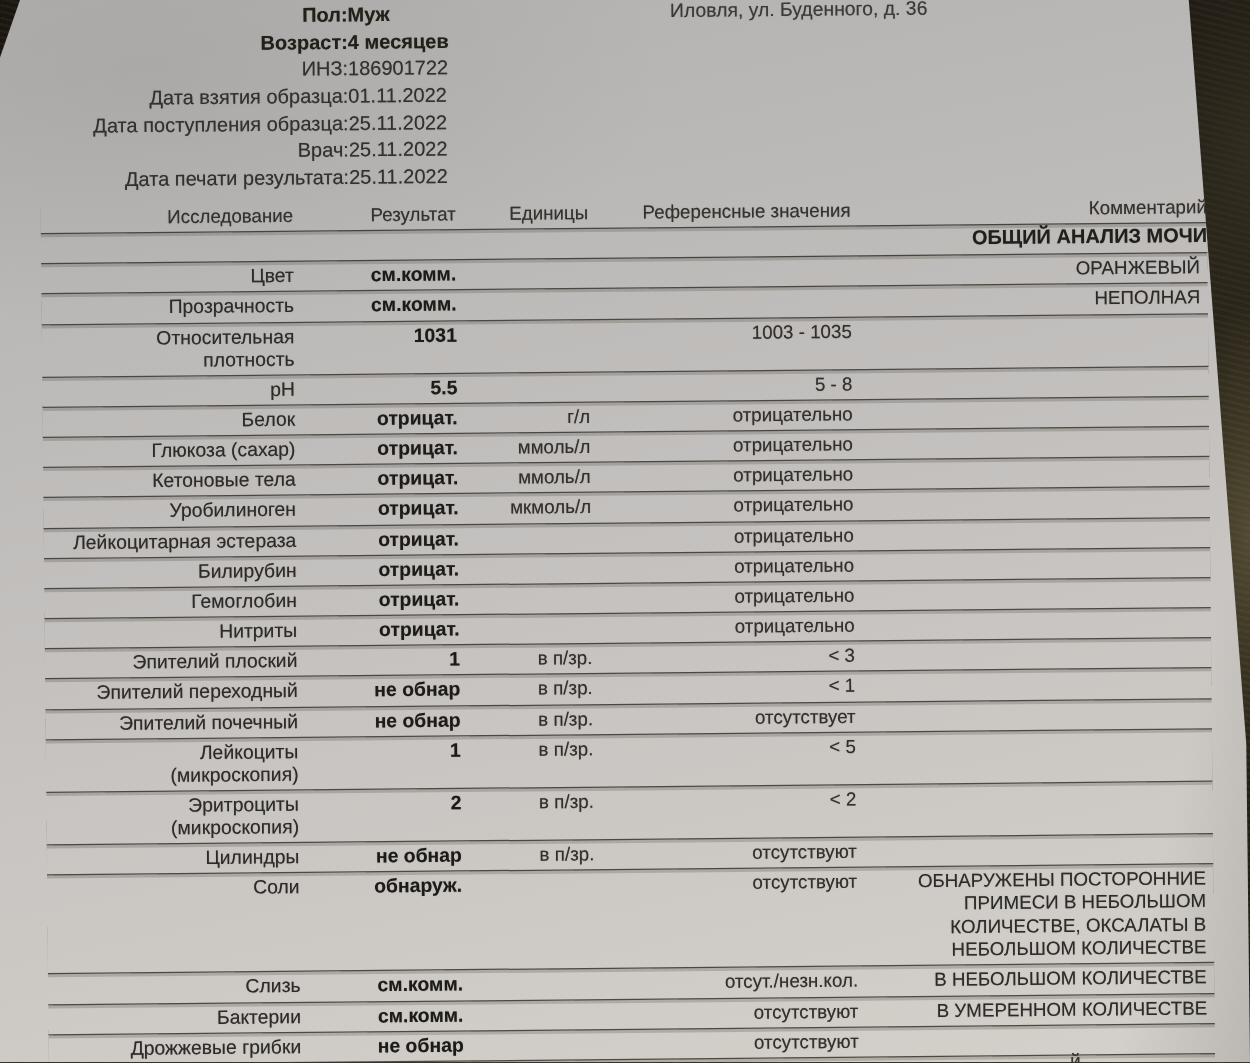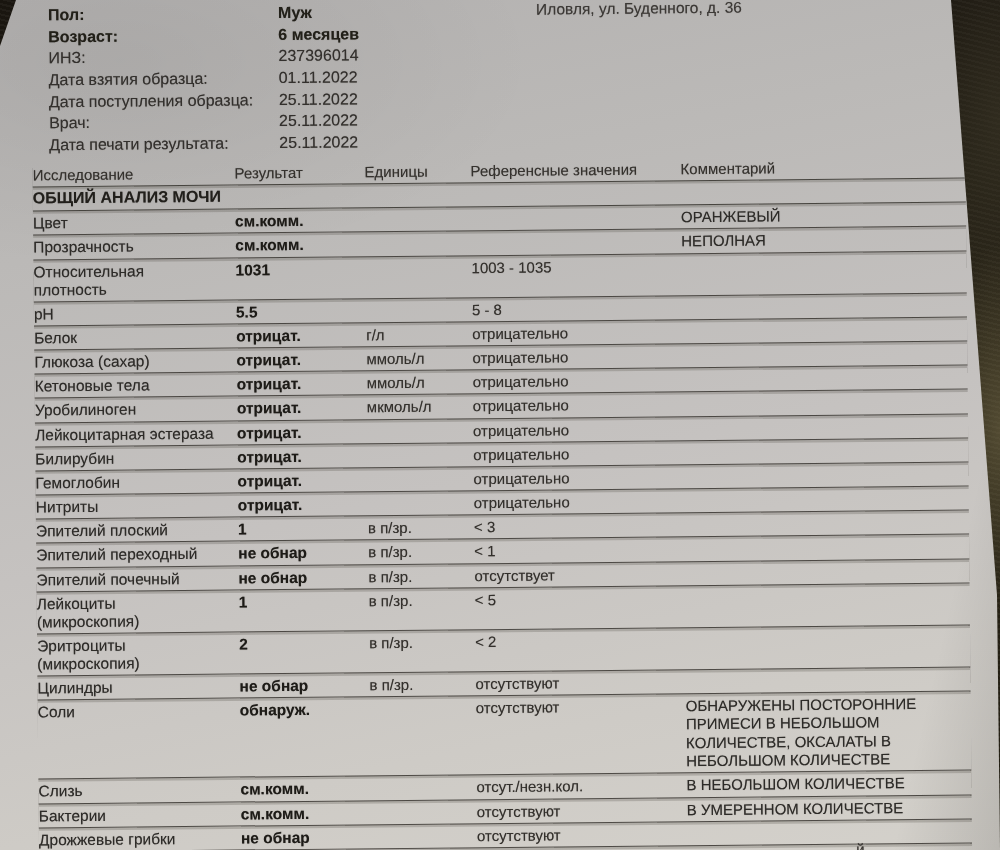--- a/index.html
+++ b/index.html
@@ -14,20 +14,21 @@
       repeating-linear-gradient(14deg, rgba(255,255,255,0.035) 0 2px, rgba(0,0,0,0.05) 2px 5px),
       linear-gradient(180deg, #1a1610, #2a2517 45%, #211d12);
   }
   .paper {
     position:absolute; inset:0;
     clip-path: polygon(16px 0, 951px 0, 997px 595px, 1000px 850px, 0 850px, 0 46px);
     background-image:
       linear-gradient(283deg, rgba(0,0,0,0.12), transparent 9%),
       radial-gradient(600px 300px at 120px 60px, rgba(0,0,0,0.06), transparent 70%),
       linear-gradient(168deg, #b3b1b0 0%, #bbb9b7 25%, #c5c2c0 55%, #cecbc6 80%, #d4d1cb 100%);
+    text-align: right;
   }
   .content {
     position:absolute; inset:0;
     transform: rotate(-0.55deg);
     transform-origin: 500px 425px;
     color:#2e2c29;
     text-shadow: 0 0 0.7px rgba(52,50,46,0.55);
   }
   
   .patient { position:absolute; left:52px; top:2px; width:470px; }
@@ -77,25 +78,25 @@
 <div class="paper">
   <div class="content">
 
     <div class="patient">
         <div class="p-row bold">
     <span class="p-label">Пол:</span>
     <span class="p-value">Муж</span>
   </div>
         <div class="p-row bold">
     <span class="p-label">Возраст:</span>
-    <span class="p-value">6 месяцев</span>
+    <span class="p-value">4 месяцев</span>
   </div>
         <div class="p-row">
     <span class="p-label">ИНЗ:</span>
-    <span class="p-value">237396014</span>
+    <span class="p-value">186901722</span>
   </div>
         <div class="p-row">
     <span class="p-label">Дата взятия образца:</span>
     <span class="p-value">01.11.2022</span>
   </div>
         <div class="p-row">
     <span class="p-label">Дата поступления образца:</span>
     <span class="p-value">25.11.2022</span>
   </div>
         <div class="p-row">

